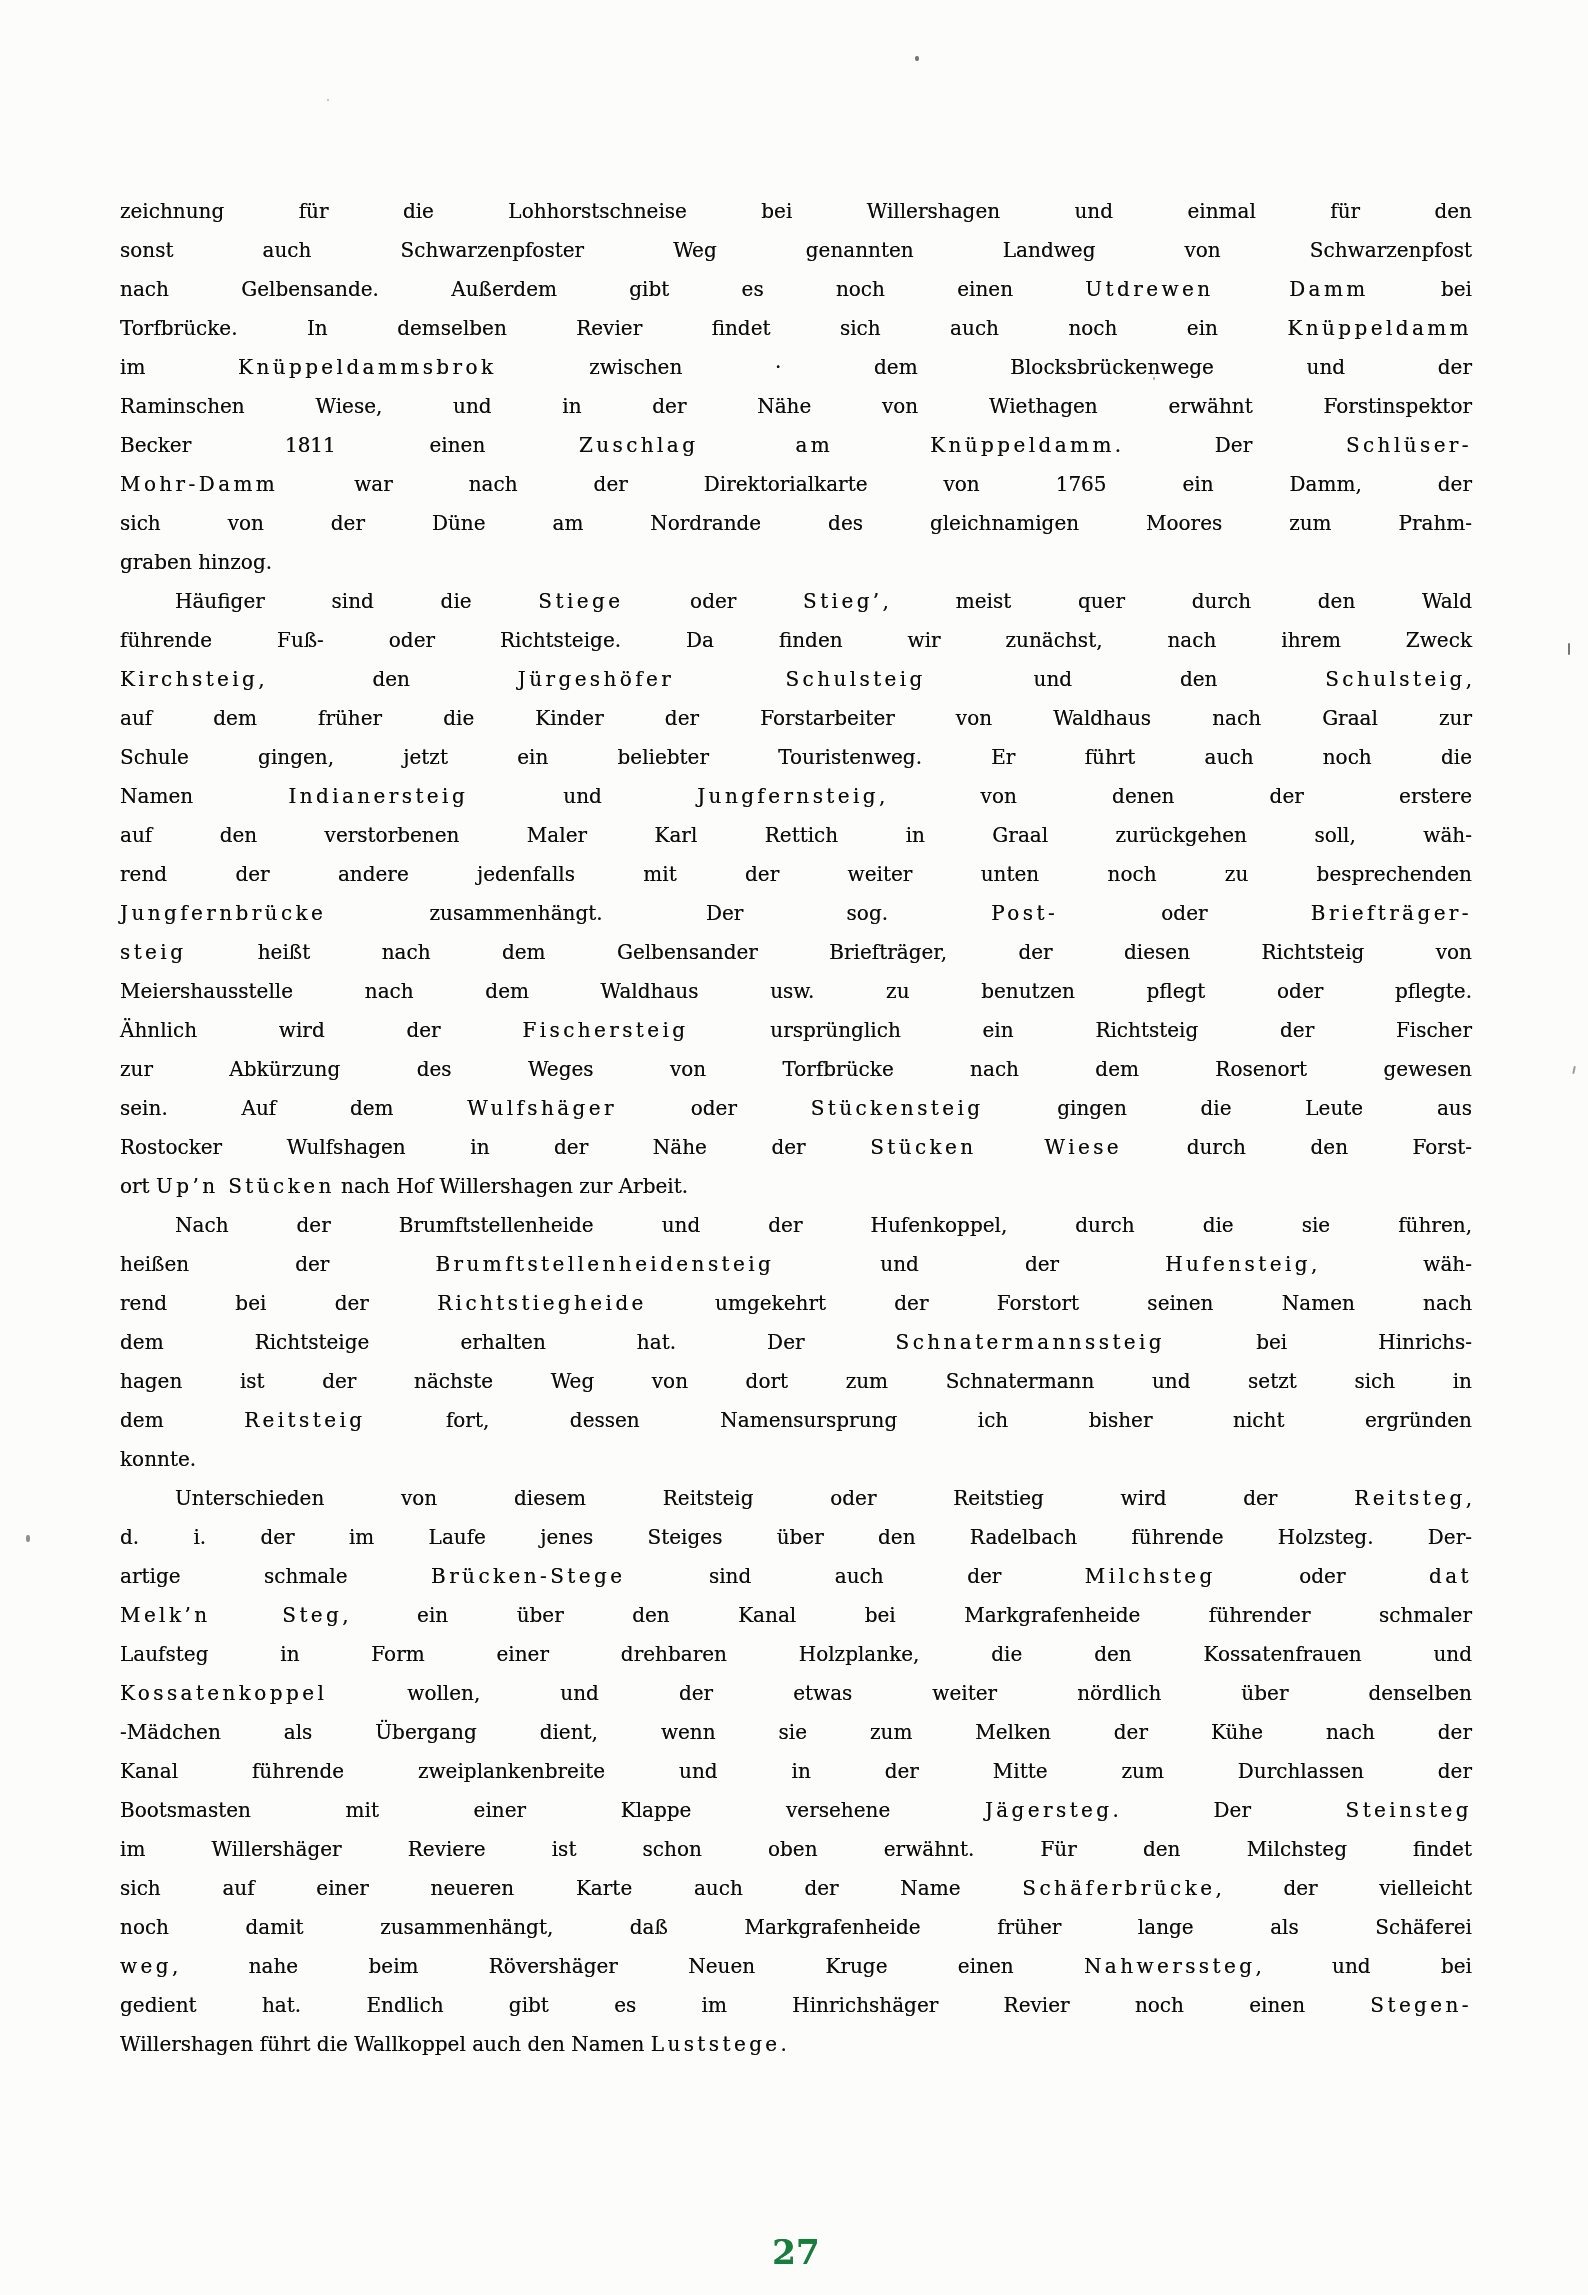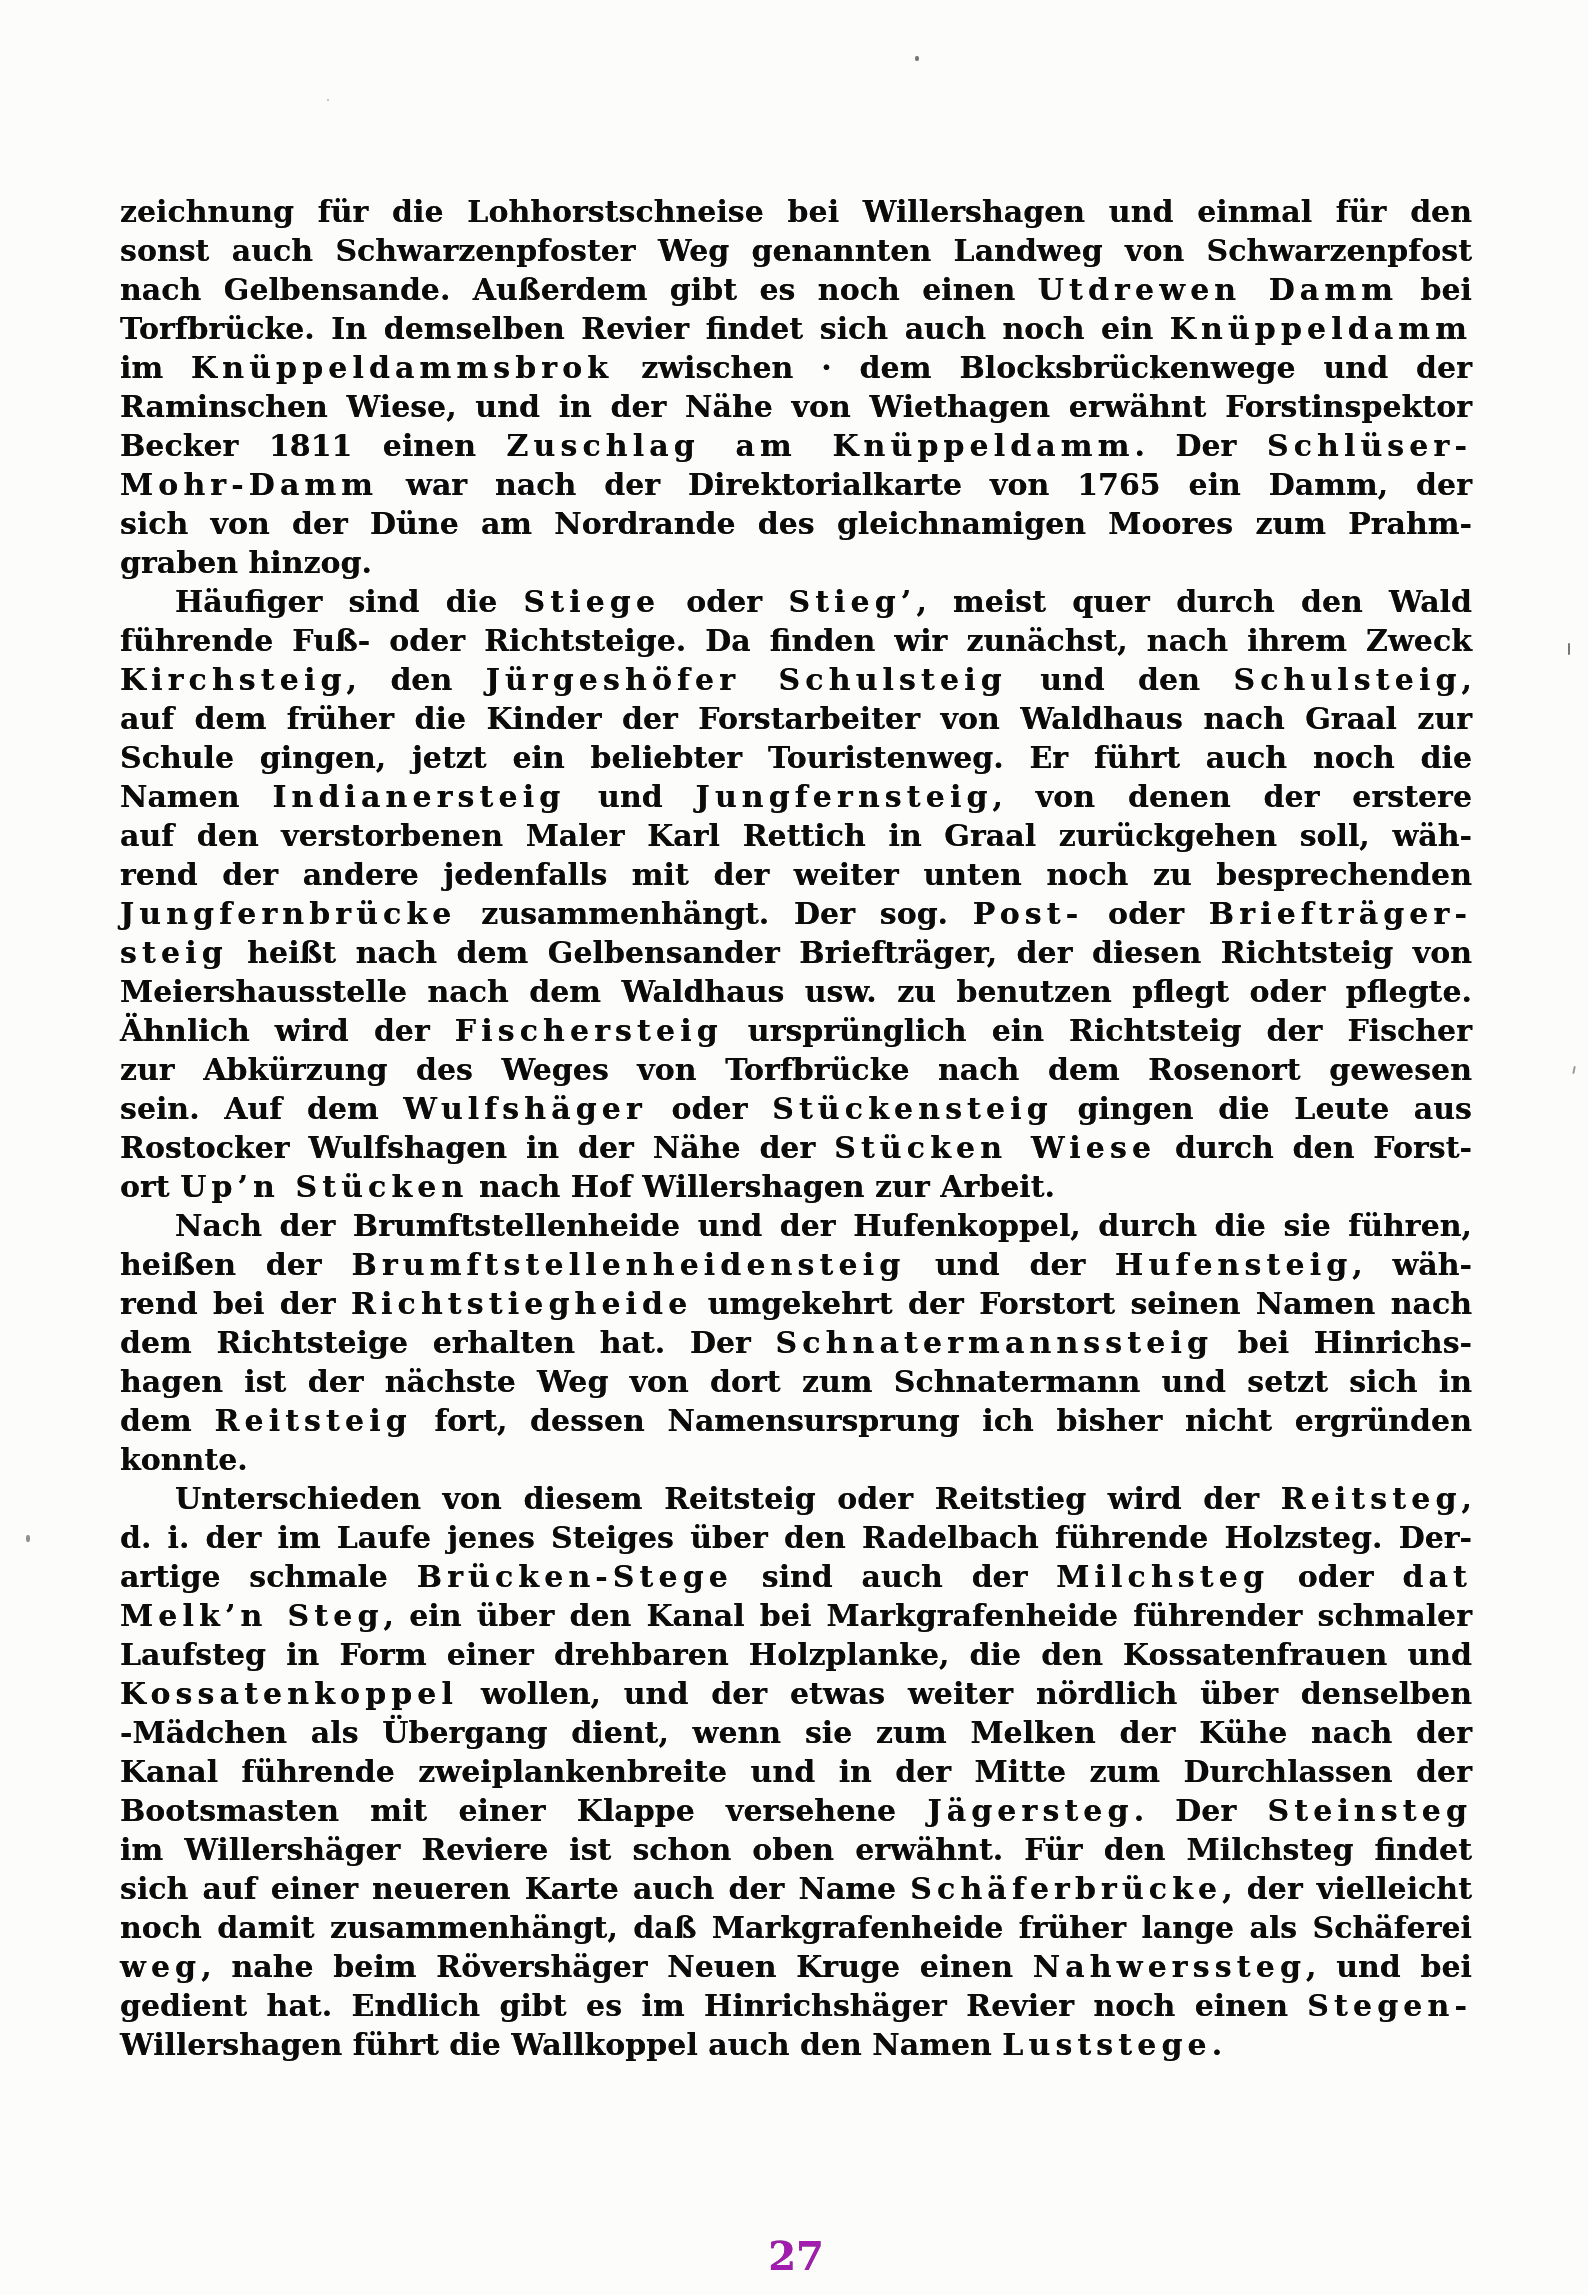--- a/index.html
+++ b/index.html
@@ -11,45 +11,45 @@
     background: #fcfcfa;
     overflow: hidden;
     font-family: "DejaVu Serif", "Liberation Serif", serif;
     color: #0b0b0b;
   }
   .text-block {
     position: absolute;
     left: 120px;
     top: 192px;
     width: 1352px;
-    font-size: 30px;
-    font-weight: 700;
+    font-size: 20px;
+    font-weight: 400;
     line-height: 39px;
     text-shadow: 0 0 0.4px rgba(10,10,10,0.65);
   }
   .para { margin: 0; }
   .line {
     text-align: justify;
     text-align-last: justify;
   }
   .line.last {
     text-align: center;
     text-align-last: left;
   }
   .para.indent .line.first { text-indent: 55px; }
   .gesperrt { letter-spacing: 0.17em; }
   .page-number {
     position: absolute;
     top: 2232px;
     left: 120px;
     width: 1352px;
     text-align: center;
-    font-size: 40px;
+    font-size: 34px;
     font-weight: 700;
-    color: #a21caf;
+    color: #15803d;
     text-shadow: 0 0 0.4px rgba(10,10,10,0.65);
   }
   .speck {
     position: absolute;
     background: #4a4a4a;
     border-radius: 45%;
     opacity: 0.75;
   }
   .speck.s1 { left: 915px; top: 56px;   width: 3.8px;  height: 4.6px; }
   .speck.s2 { left: 1153px; top: 377px;  width: 2.3px;  height: 3px; opacity: .5; }

